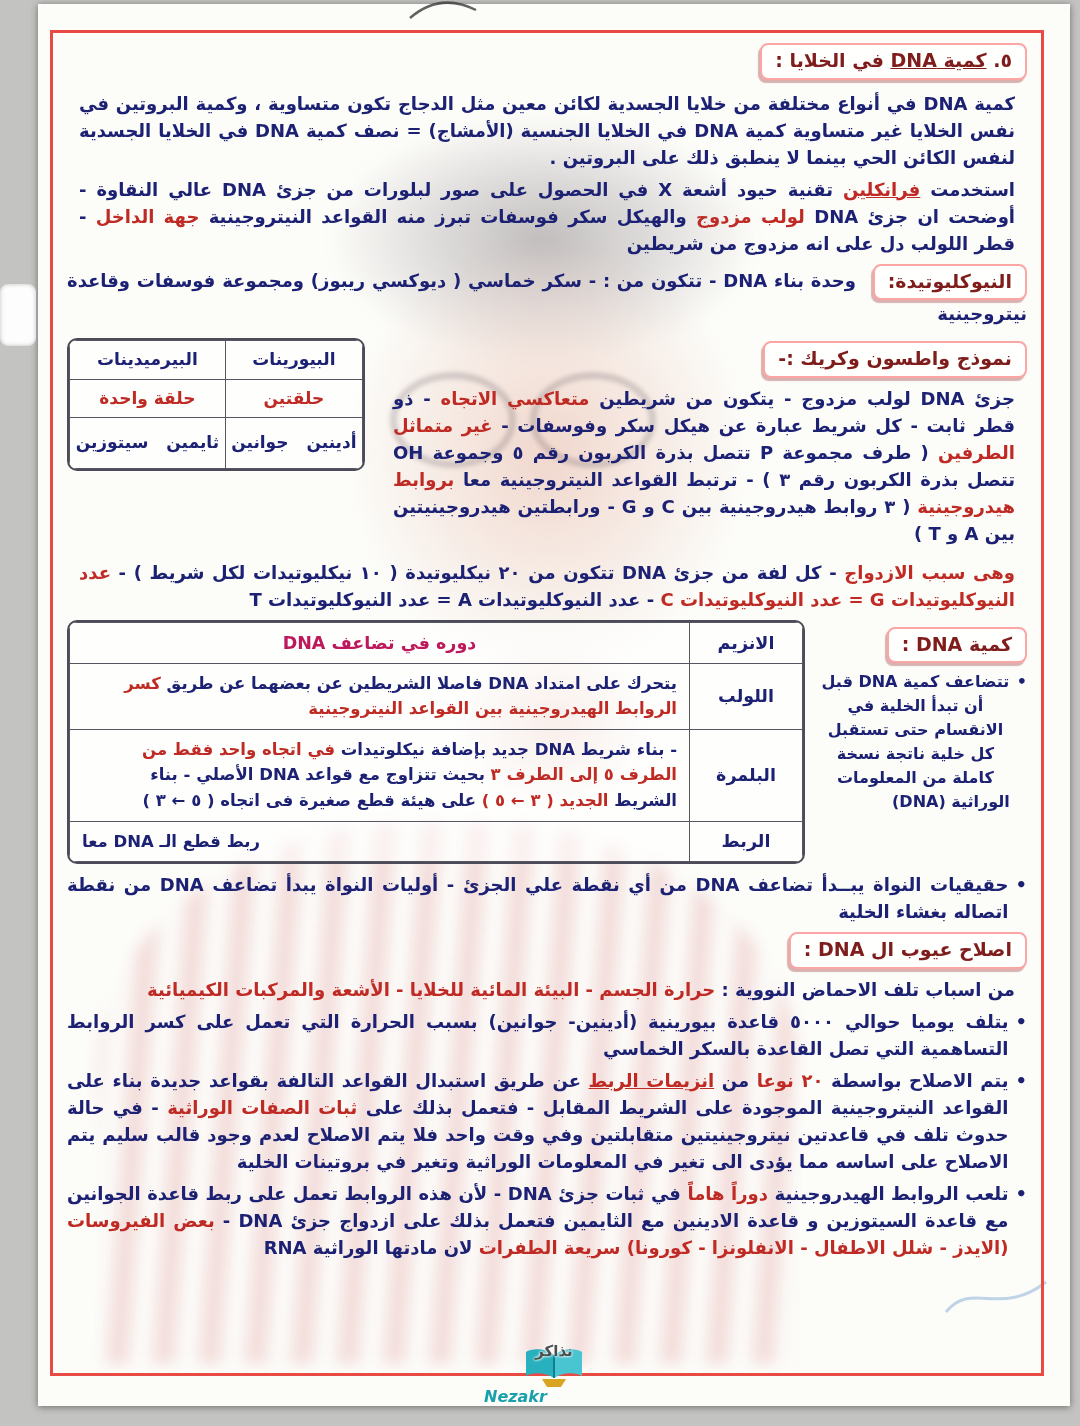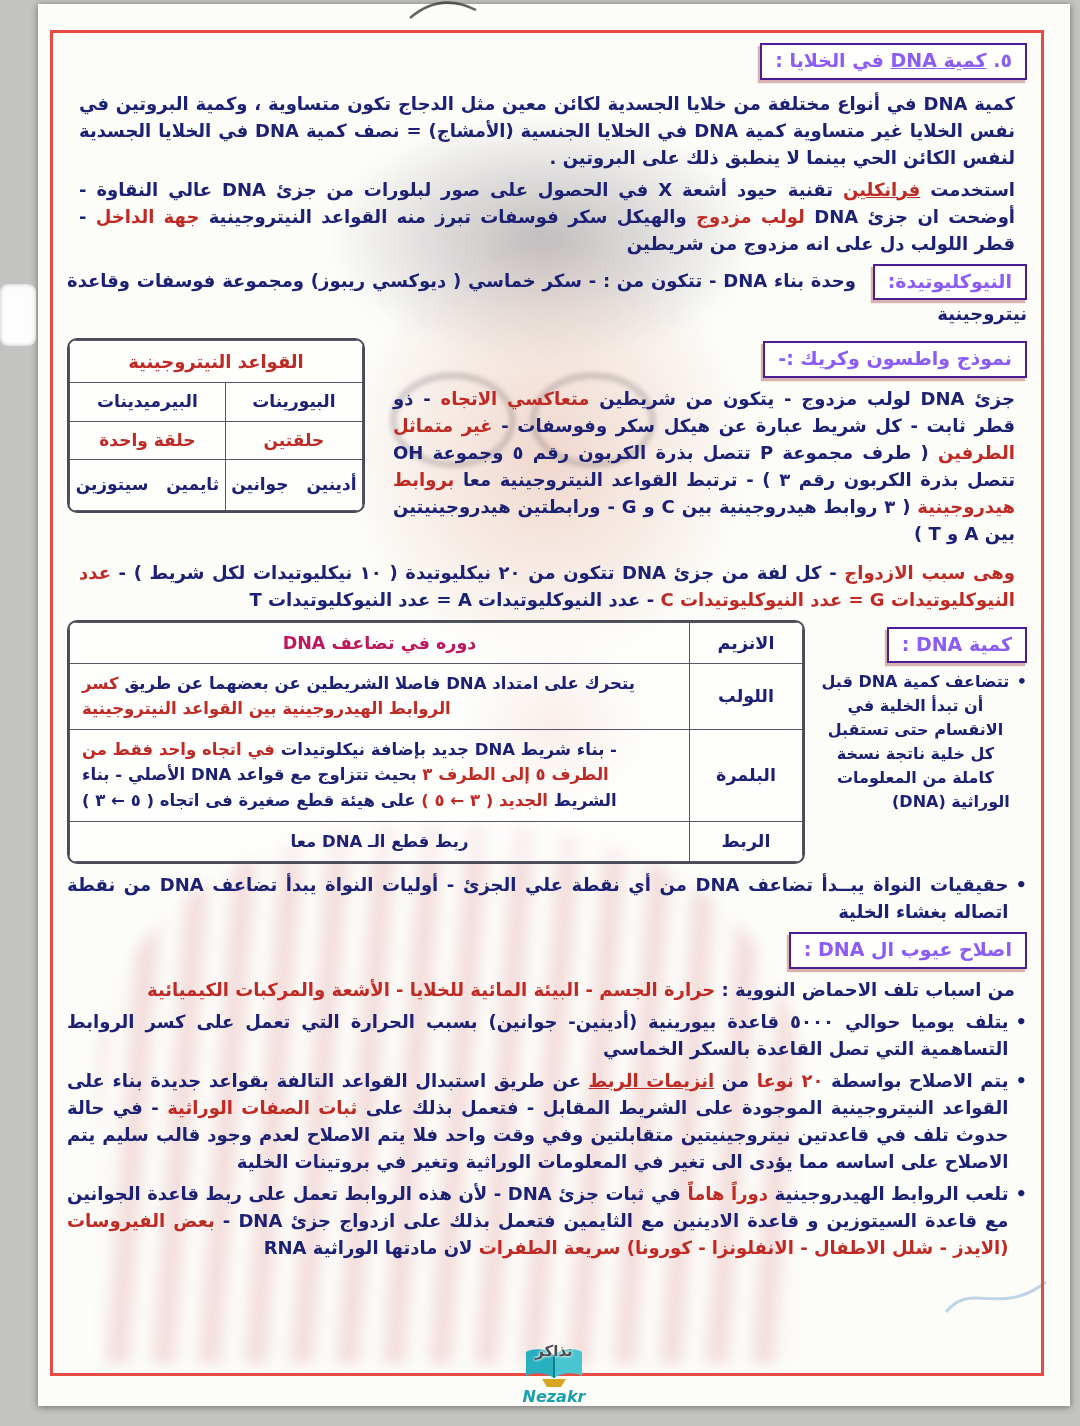--- a/index.html
+++ b/index.html
@@ -33,48 +33,48 @@
   }
   .content{
     direction:rtl;text-align:right;color:#1c2173;font-weight:700;
     font-size:18px;line-height:1.5;
   }
   .para{margin:5px 12px;text-align:justify;text-align-last:right}
   .c-r{color:#bf2b24}
   .c-ru{color:#bf2b24;text-decoration:underline}
   .c-nu{text-decoration:underline}
   .secbox{
-    display:inline-block;background:#fffffe;border:2px solid #4c1d95;border-radius:0;
+    display:inline-block;background:#fffffe;border:2px solid #fca5a5;border-radius:8px;
     padding:1px 13px 3px;box-shadow:-2px 3px 1px rgba(150,40,40,.35);
-    font-size:19px;white-space:nowrap;color:#8b5cf6;
+    font-size:19px;white-space:nowrap;color:#7f1d1d;
   }
   .title-line{margin:2px 0 10px}
   .inline-box{margin-left:10px;vertical-align:middle}
   .boxline{margin:7px 0}
   .row2{display:flex;gap:16px;align-items:flex-start;margin:7px 0}
   .col-text{flex:1;min-width:0}
   .col-dup{flex:0 0 206px;font-size:16px;line-height:1.5}
   .col-dup .para{text-align:center}
   .tablewrap{border:2px solid #4c4c59;border-radius:10px;overflow:hidden;background:rgba(255,255,255,.55)}
   .tablewrap table{border-collapse:collapse;width:100%}
   .tablewrap td,.tablewrap th{border:1px solid #565663;padding:6px 8px;text-align:center;vertical-align:middle}
   .bases{width:294px;flex:0 0 auto;font-size:17px;margin-top:4px}
   .bases .t-title td{color:#bf2b24;font-size:18px;padding:7px 4px}
   .bases .t-red td{color:#bf2b24}
   .bases .spread{word-spacing:12px;padding:12px 4px}
   .enz{flex:1;min-width:0;font-size:16.5px}
   .enz th{color:#be185d;font-size:17.5px;padding:7px 6px}
   .enz .ename{width:96px;color:#1c2173;font-size:17.5px}
-  .enz .erole{text-align:left;padding:7px 12px;line-height:1.55}
-  .enz .ecenter{text-align:center}
+  .enz .erole{text-align:right;padding:7px 12px;line-height:1.55}
+  .enz .ecenter{text-align:left}
   .bullet{display:flex;gap:7px;margin:5px 0;align-items:flex-start}
   .bullet .mark{flex:0 0 auto;line-height:1.5}
   .bullet .para{margin:0;flex:1;min-width:0}
   
-  .logo{position:absolute;left:50%;bottom:0;transform:translateX(-50%);z-index:5;text-align:center;width:140px}
+  .logo{position:absolute;left:50%;bottom:0;transform:translateX(-50%);z-index:5;text-align:left;width:140px}
   .logo-ar{position:absolute;top:-4px;left:50%;transform:translateX(-50%);color:#4d4d4d;font-size:15px;font-weight:700;text-shadow:0 0 3px #fff,0 0 3px #fff;z-index:6}
   .logo svg{display:block;margin:0 auto}
   .logo-en{color:#19a0ad;font-size:16px;font-style:italic;font-weight:700;margin-top:-3px}
 </style>
 </head>
 <body>
 
 <svg class="top-curve" width="72" height="20" viewBox="0 0 72 20">
   <path d="M2,18 Q32,-8 68,10" stroke="#3c3c3c" stroke-width="2.5" fill="none"></path>
 </svg>
@@ -112,23 +112,20 @@
       <div class="row2">
         <div class="col-text">
           <div class="boxline">
             <span class="secbox">نموذج واطسون وكريك :-</span>
           </div>
           <p class="para"><span>جزئ DNA لولب مزدوج - يتكون من شريطين </span><span class="c-r">متعاكسي الاتجاه</span><span> - ذو قطر ثابت - كل شريط عبارة عن هيكل سكر وفوسفات - </span><span class="c-r">غير متماثل الطرفين</span><span> ( طرف مجموعة P تتصل بذرة الكربون رقم ٥ وجموعة OH تتصل بذرة الكربون رقم ٣ ) - ترتبط القواعد النيتروجينية معا </span><span class="c-r">بروابط هيدروجينية</span><span> ( ٣ روابط هيدروجينية بين C و G - ورابطتين هيدروجينيتين بين A و T )</span></p>
         </div>
         <div class="tablewrap bases">
           <table dir="rtl">
             <tbody>
-                <tr class="t-title">
-              <td colspan="2">القواعد النيتروجينية</td>
-            </tr>
             <tr>
               <td>البيورينات</td>
               <td>البيرميدينات</td>
             </tr>
             <tr class="t-red">
               <td>حلقتين</td>
               <td>حلقة واحدة</td>
             </tr>
             <tr>
               <td class="spread">أدينين جوانين</td>

